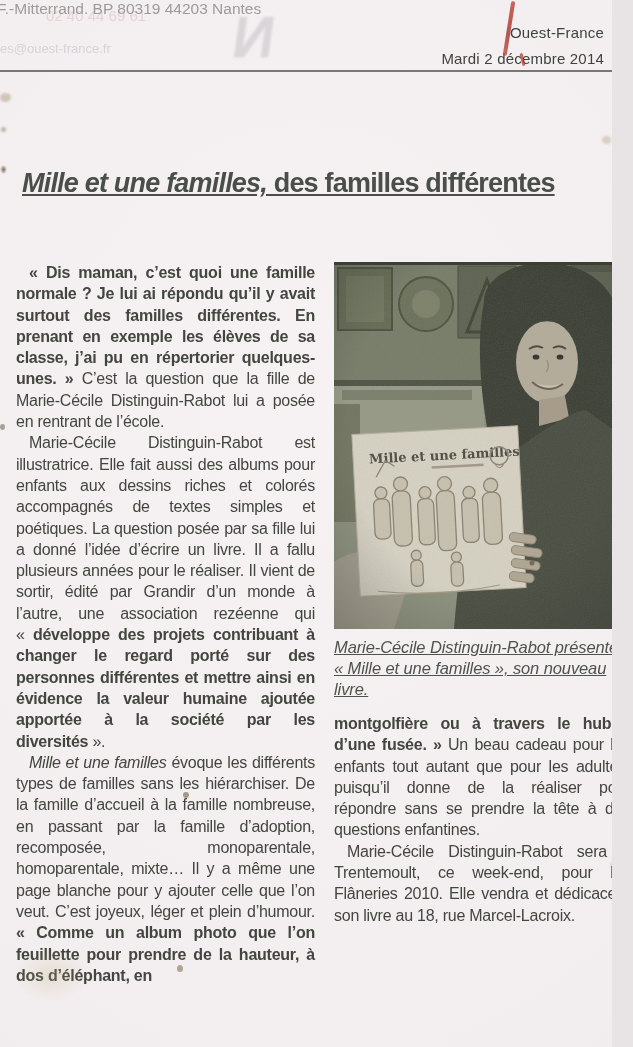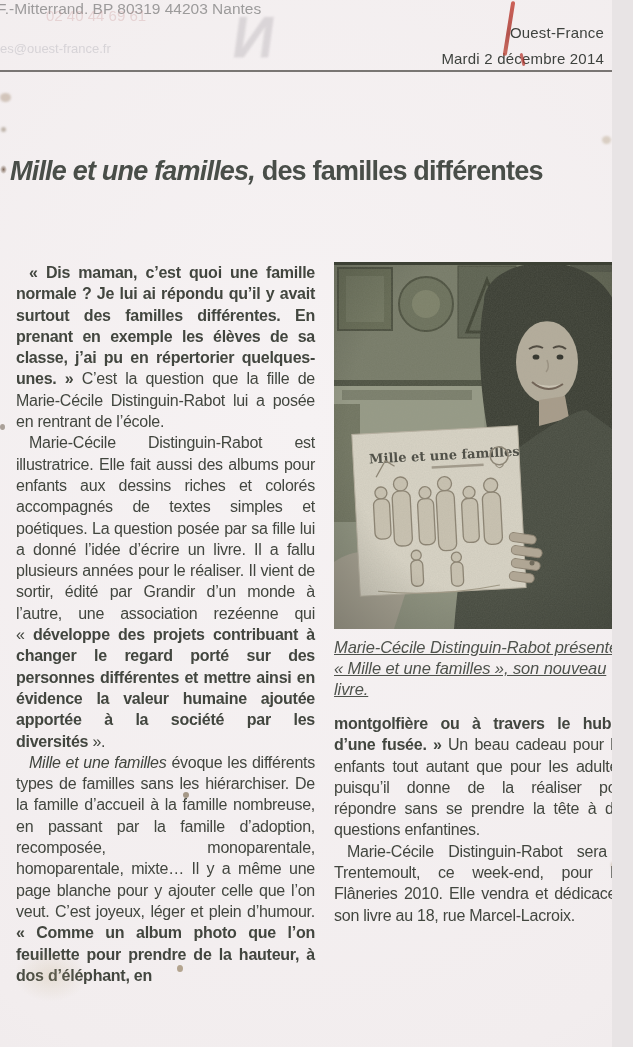--- a/index.html
+++ b/index.html
@@ -17,22 +17,22 @@
   .ghost-n{left:233px;top:3px;font-size:58px;font-weight:bold;color:rgba(176,171,175,.38);
     transform:scaleX(-1) skewX(8deg);filter:blur(1.2px);}
   .masthead{position:absolute;right:8px;top:20px;text-align:right;
     font-size:15px;line-height:26px;color:#3e423e;letter-spacing:.2px;}
   .red-stroke{position:absolute;left:507px;top:1px;width:4px;height:55px;border-radius:3px;
     background:linear-gradient(#c23d31,#a52e26 60%,#c04a3c);transform:rotate(9deg);opacity:.8;}
   .red-tick{position:absolute;left:521px;top:53px;width:3px;height:13px;border-radius:2px;
     background:#b5342c;transform:rotate(-14deg);opacity:.72;}
   .top-rule{position:absolute;left:0;top:70px;width:633px;height:2px;background:#56534f;opacity:.78;}
   
-  .headline{position:absolute;left:10px;top:156px;margin:0;white-space:nowrap;
-    font-size:27px;font-weight:bold;letter-spacing:-.8px;color:#494e49;}
+  .headline{position:absolute;left:10px;top:156px;margin:12px;white-space:nowrap;
+    font-size:27px;font-weight:bold;letter-spacing:-.8px;color:#494e49;text-decoration:underline;}
   .headline .it{font-style:italic;}
   .standfirst{position:absolute;left:10px;top:197px;width:607px;
     font-size:19.5px;line-height:26px;color:#454944;}
   
   .columns{position:absolute;left:16px;top:262px;width:614px;display:flex;gap:19px;}
   .col-left{width:304px;}
   .col-right{width:296px;}
   .body-text{font-size:16px;line-height:21.3px;text-align:justify;letter-spacing:-.25px;color:#42463f;}
   .body-text p{margin:0;}
   .body-text p.indent{text-indent:13px;}

